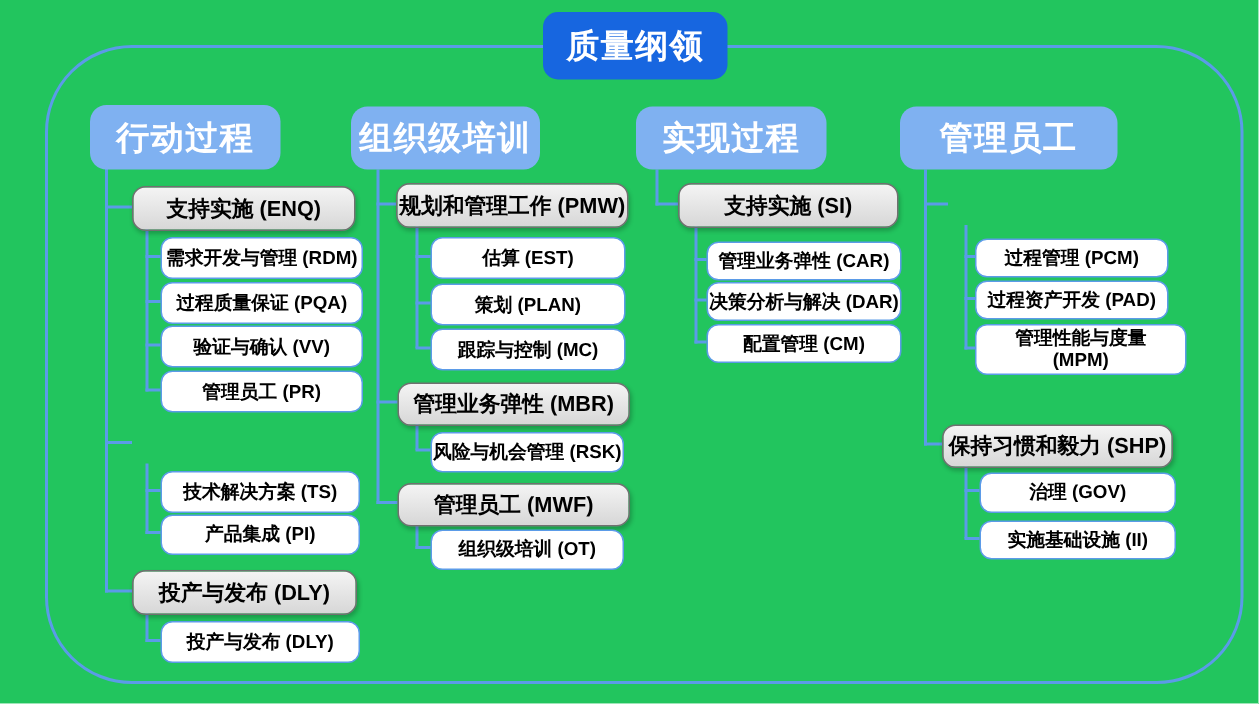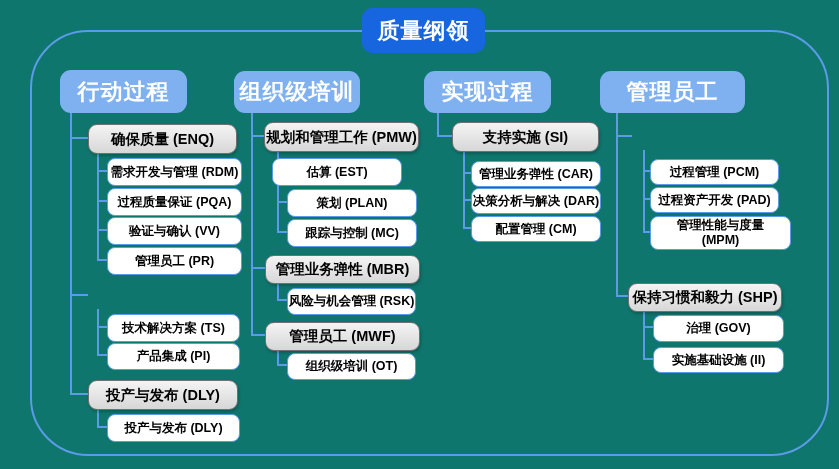--- a/index.html
+++ b/index.html
@@ -1,17 +1,17 @@
 <!DOCTYPE html>
 <html><head>
 <meta charset="utf-8">
 <style>
   html,body{margin:0;padding:0;background:#ffffff;}
   body{font-family:"Liberation Sans","DejaVu Sans",sans-serif;}
-  #stage{position:relative;width:839px;height:469px;background:#0f766e;overflow:hidden;}
+  #stage{position:relative;width:839px;height:469px;background:#22c55e;overflow:hidden;}
 
   .frame{position:absolute;left:30px;top:30px;width:795px;height:422px;
          border:2px solid #5B9BE8;border-radius:58px;z-index:0;background:transparent;}
 
   .title{position:absolute;left:362px;top:8px;width:123px;height:45px;z-index:3;
          background:#1766E0;border-radius:10px;color:#ffffff;font-weight:bold;font-size:22px;
          display:flex;align-items:center;justify-content:center;letter-spacing:1px;}
 
   .hdr{position:absolute;z-index:2;background:#7FB1F1;border-radius:11px;color:#ffffff;
        font-weight:bold;font-size:22px;display:flex;align-items:center;justify-content:center;
@@ -47,21 +47,21 @@
   <div class="hline" style="left:97px;top:200px;width:10px"></div>
   <div class="hline" style="left:97px;top:229px;width:10px"></div>
   <div class="hline" style="left:97px;top:259px;width:10px"></div>
   <div class="vline" style="left:97px;top:309px;height:47px"></div>
   <div class="hline" style="left:97px;top:326px;width:10px"></div>
   <div class="hline" style="left:97px;top:354px;width:10px"></div>
   <div class="vline" style="left:97px;top:408px;height:20px"></div>
   <div class="hline" style="left:97px;top:426px;width:10px"></div>
 
   <div class="hdr" style="left:60px;top:70px;width:127px;height:43px">行动过程</div>
-  <div class="grp" style="left:88px;top:124px;width:147px;height:28px">确保质量 (ENQ)</div>
+  <div class="grp" style="left:88px;top:124px;width:147px;height:28px">支持实施 (ENQ)</div>
   <div class="itm" style="left:107px;top:158px;width:133px;height:26px">需求开发与管理 (RDM)</div>
   <div class="itm" style="left:107px;top:188px;width:133px;height:26px">过程质量保证 (PQA)</div>
   <div class="itm" style="left:107px;top:217px;width:133px;height:26px">验证与确认 (VV)</div>
   <div class="itm" style="left:107px;top:247px;width:133px;height:26px">管理员工 (PR)</div>
   <div class="itm" style="left:107px;top:314px;width:131px;height:26px">技术解决方案 (TS)</div>
   <div class="itm" style="left:107px;top:343px;width:131px;height:25px">产品集成 (PI)</div>
   <div class="grp" style="left:88px;top:380px;width:148px;height:28px">投产与发布 (DLY)</div>
   <div class="itm" style="left:107px;top:414px;width:131px;height:26px">投产与发布 (DLY)</div>
 
   <div class="vline" style="left:251px;top:113px;height:223px"></div>
@@ -72,21 +72,21 @@
   <div class="hline" style="left:277px;top:170px;width:10px"></div>
   <div class="hline" style="left:277px;top:201px;width:10px"></div>
   <div class="hline" style="left:277px;top:231px;width:10px"></div>
   <div class="vline" style="left:277px;top:282px;height:18px"></div>
   <div class="hline" style="left:277px;top:299px;width:10px"></div>
   <div class="vline" style="left:277px;top:349px;height:17px"></div>
   <div class="hline" style="left:277px;top:364px;width:10px"></div>
 
   <div class="hdr" style="left:234px;top:71px;width:126px;height:42px">组织级培训</div>
   <div class="grp" style="left:264px;top:122px;width:153px;height:28px">规划和管理工作 (PMW)</div>
-  <div class="itm" style="left:272px;top:158px;width:128px;height:26px">估算 (EST)</div>
+  <div class="itm" style="left:287px;top:158px;width:128px;height:26px">估算 (EST)</div>
   <div class="itm" style="left:287px;top:189px;width:128px;height:26px">策划 (PLAN)</div>
   <div class="itm" style="left:287px;top:219px;width:128px;height:26px">跟踪与控制 (MC)</div>
   <div class="grp" style="left:265px;top:255px;width:153px;height:27px">管理业务弹性 (MBR)</div>
   <div class="itm" style="left:287px;top:288px;width:127px;height:25px">风险与机会管理 (RSK)</div>
   <div class="grp" style="left:265px;top:322px;width:153px;height:27px">管理员工 (MWF)</div>
   <div class="itm" style="left:287px;top:353px;width:127px;height:25px">组织级培训 (OT)</div>
 
   <div class="vline" style="left:437px;top:113px;height:24px"></div>
   <div class="hline" style="left:437px;top:135px;width:15px"></div>
   <div class="vline" style="left:463px;top:150px;height:79px"></div>

